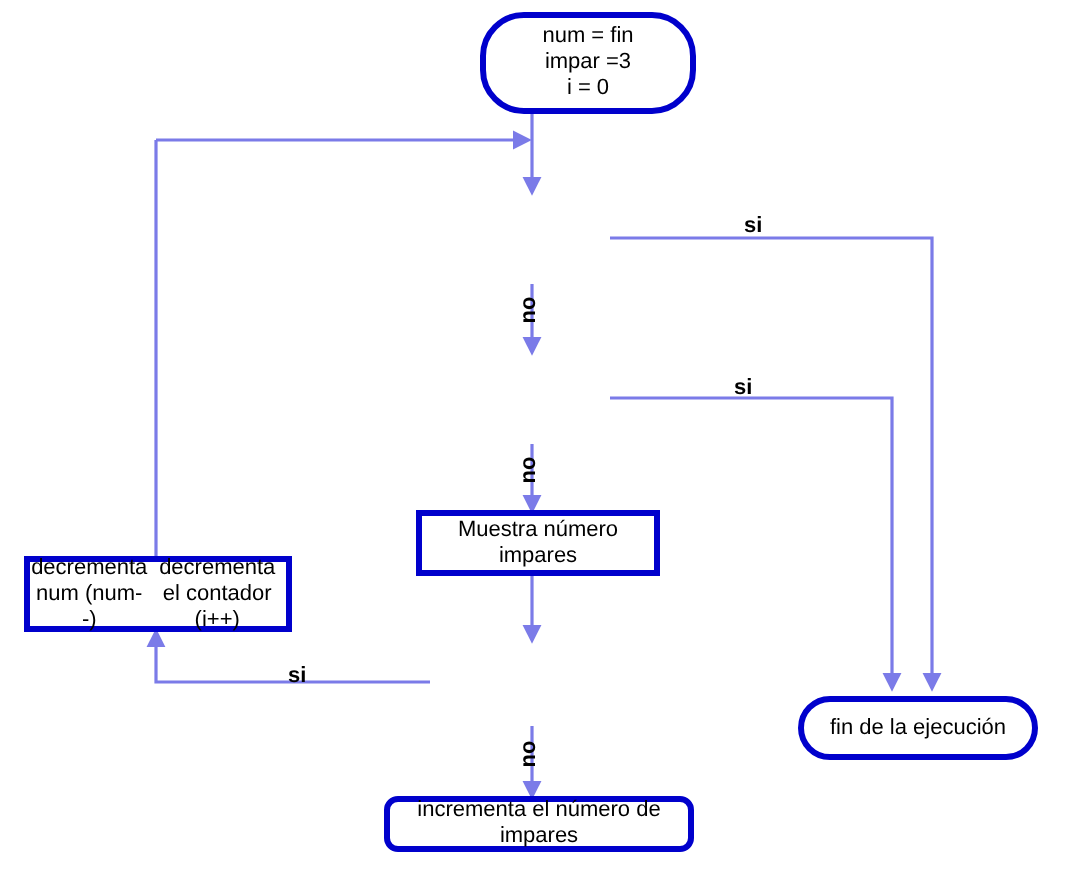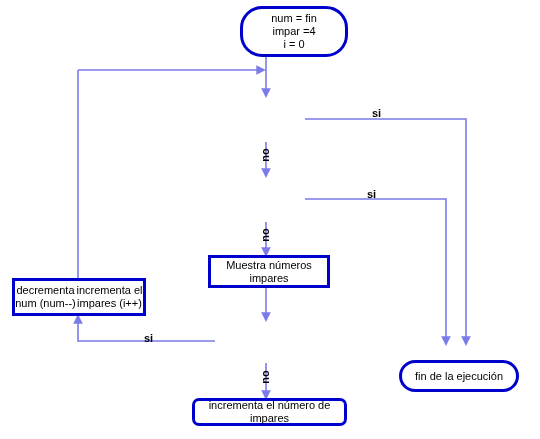--- a/index.html
+++ b/index.html
@@ -110,41 +110,41 @@
       <path d="M 266 288 L 266 320" marker-end="url(#arrow)"></path>
 
       <path d="M 215 341 L 78 341 L 78 316" marker-end="url(#arrow)"></path>
 
       <path d="M 266 363 L 266 398" marker-end="url(#arrow)"></path>
     </g>
   </svg>
 
   <div class="node terminator nl-2" style="left:240px; top:6px; width:108px; height:51px; flex-direction:column;">
     <span>num = fin</span>
-    <span>impar =4</span>
+    <span>impar =3</span>
     <span>i = 0</span>
   </div>
 
 
 
   <div class="node process" style="left:208px; top:255px; width:122px; height:33px;">
-    <span>Muestra números impares</span>
+    <span>Muestra número impares</span>
   </div>
 
 
   <div class="node process" style="left:192px; top:398px; width:155px; height:28px;border-radius:7px;">
     <span>incrementa el número de impares</span>
   </div>
 
   <div class="node process nl-2" style="left:12px; top:278px; width:134px; height:38px; flex-direction:row;">
     <span>decrementa num (num--)</span>
-    <span>incrementa el impares (i++)</span>
+    <span>decrementa el contador (i++)</span>
   </div>
 
-  <div class="node terminator" style="left:399px; top:360px; width:120px; height:32px; border-radius:16px;">
+  <div class="node terminator" style="left:399px; top:348px; width:120px; height:32px; border-radius:16px;">
     <span>fin de la ejecución</span>
   </div>
 
   <div class="edge-label" style="left:372px; top:107px;">si</div>
 
   <div class="edge-label" style="left:367px; top:188px;">si</div>
 
   <div class="edge-label" style="left:144px; top:332px;">si</div>
 
   <div class="edge-label vert" style="left:258px; top:149px;">no</div>

